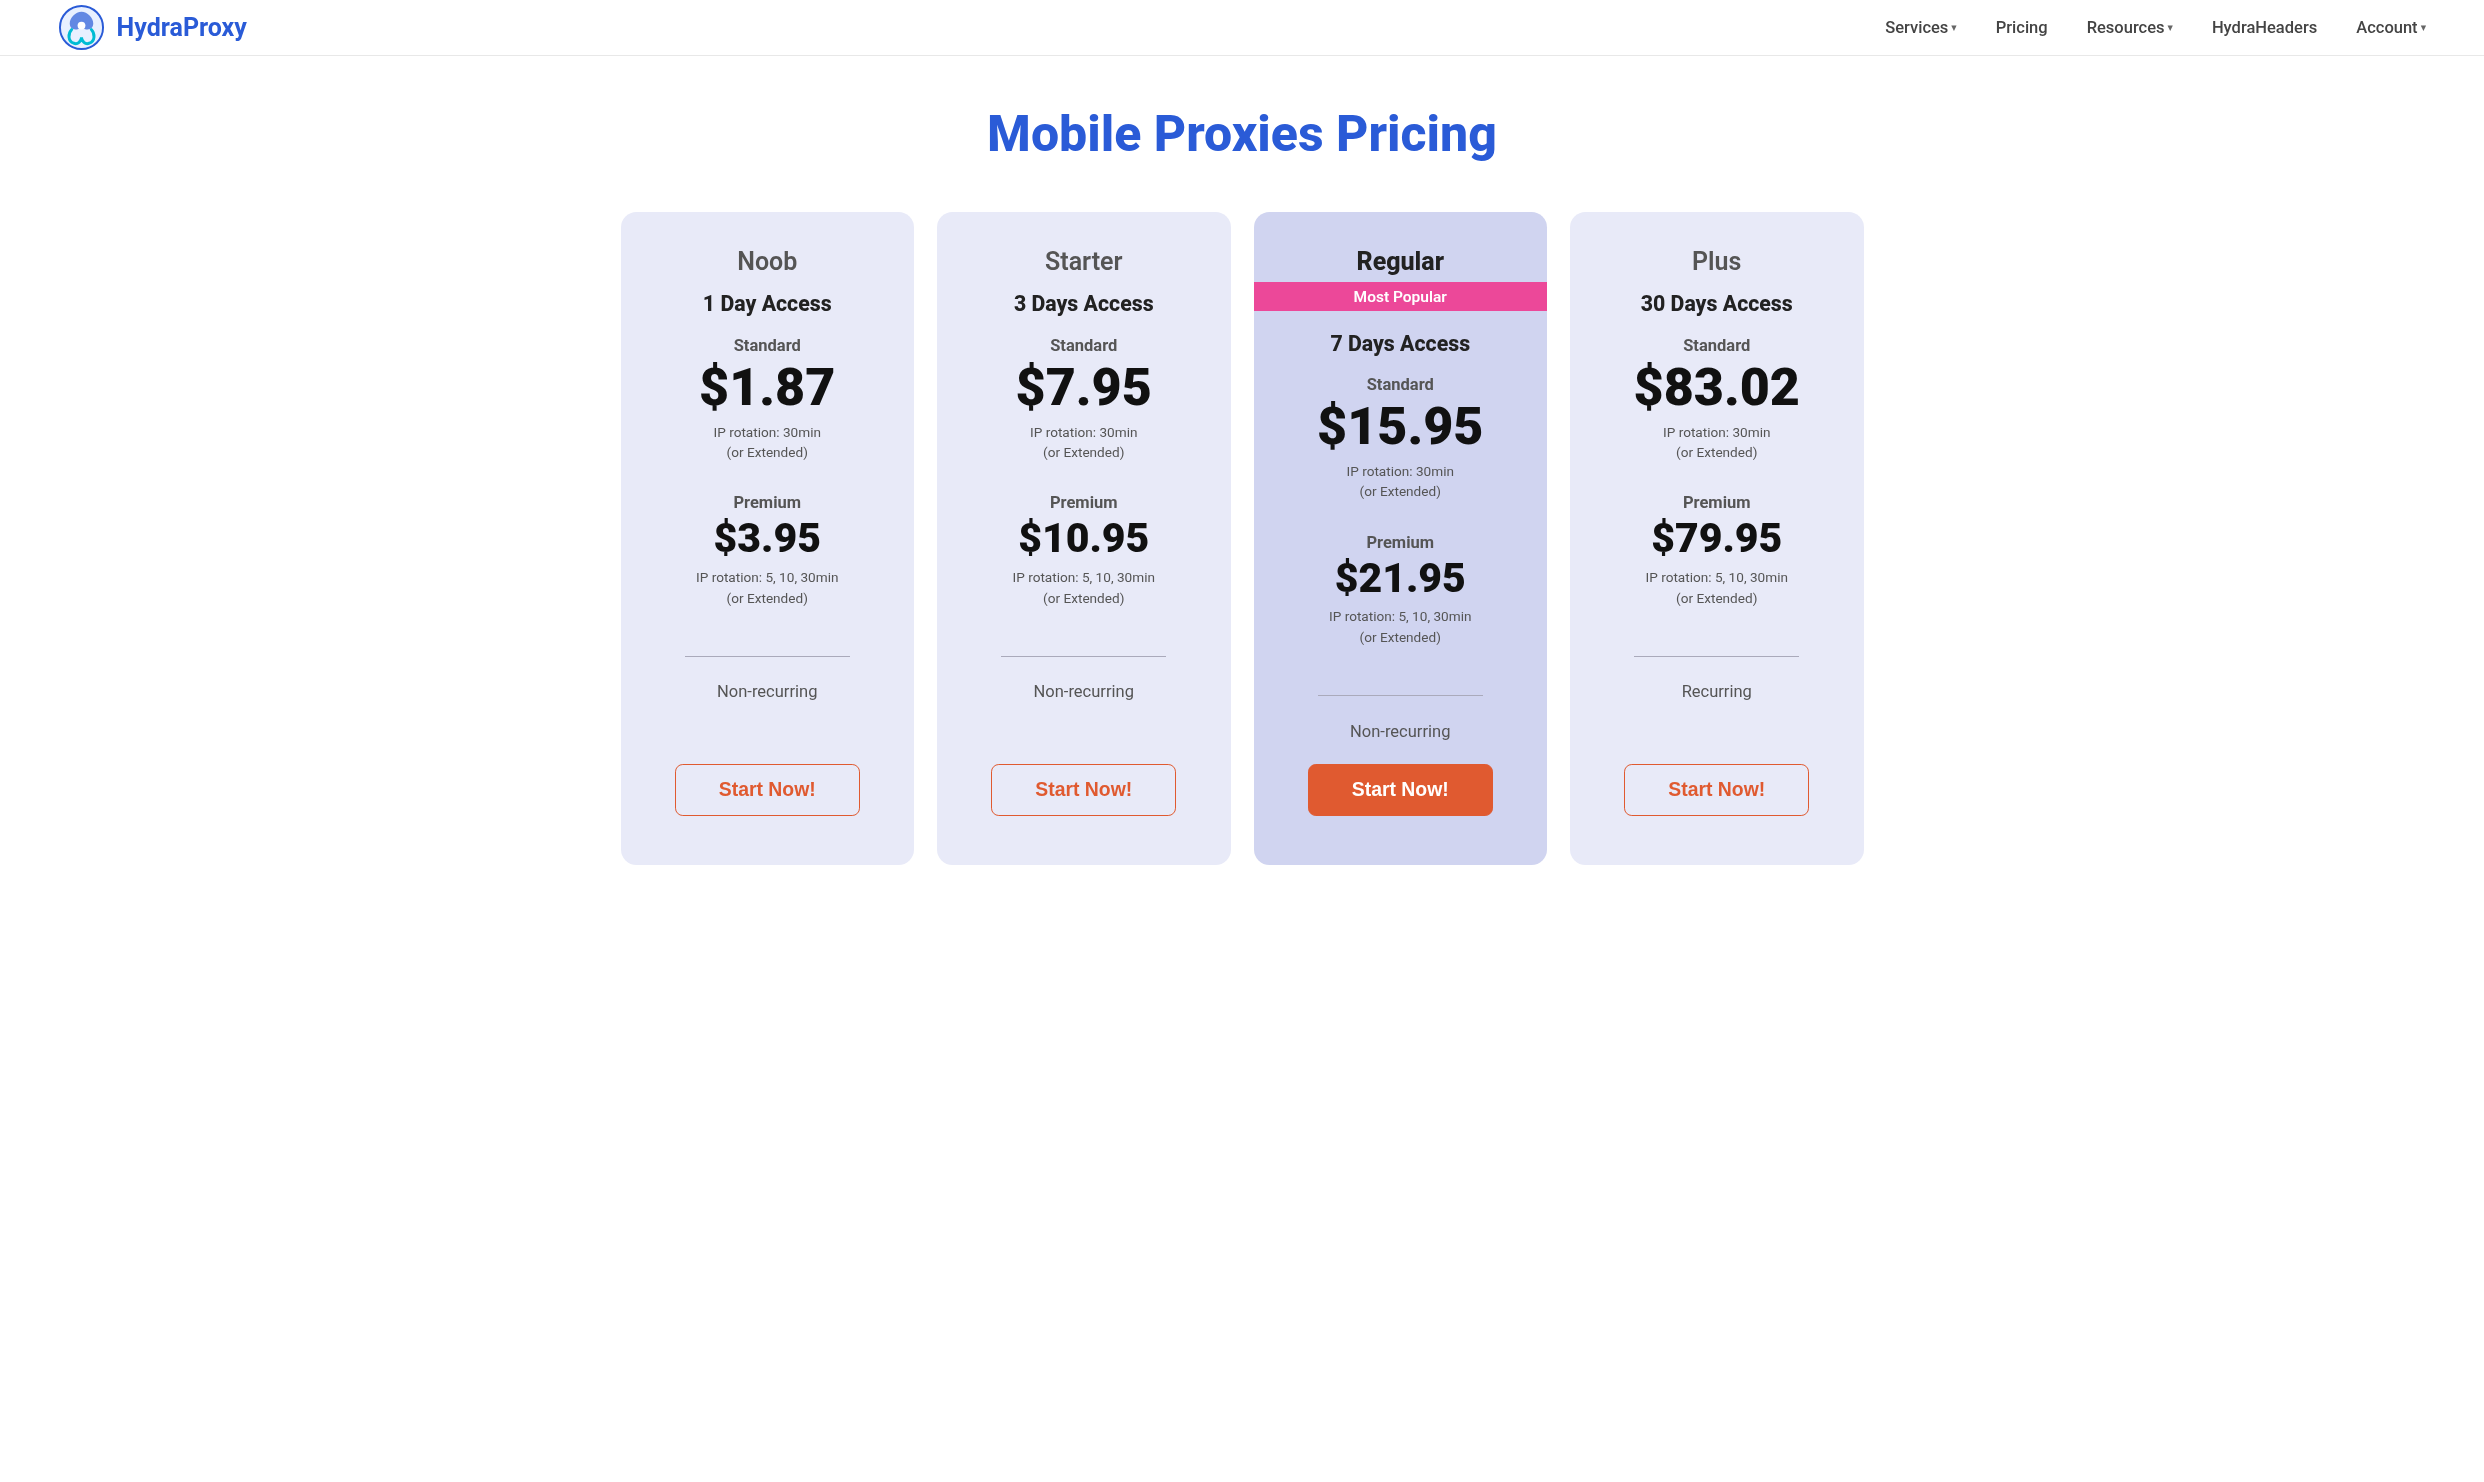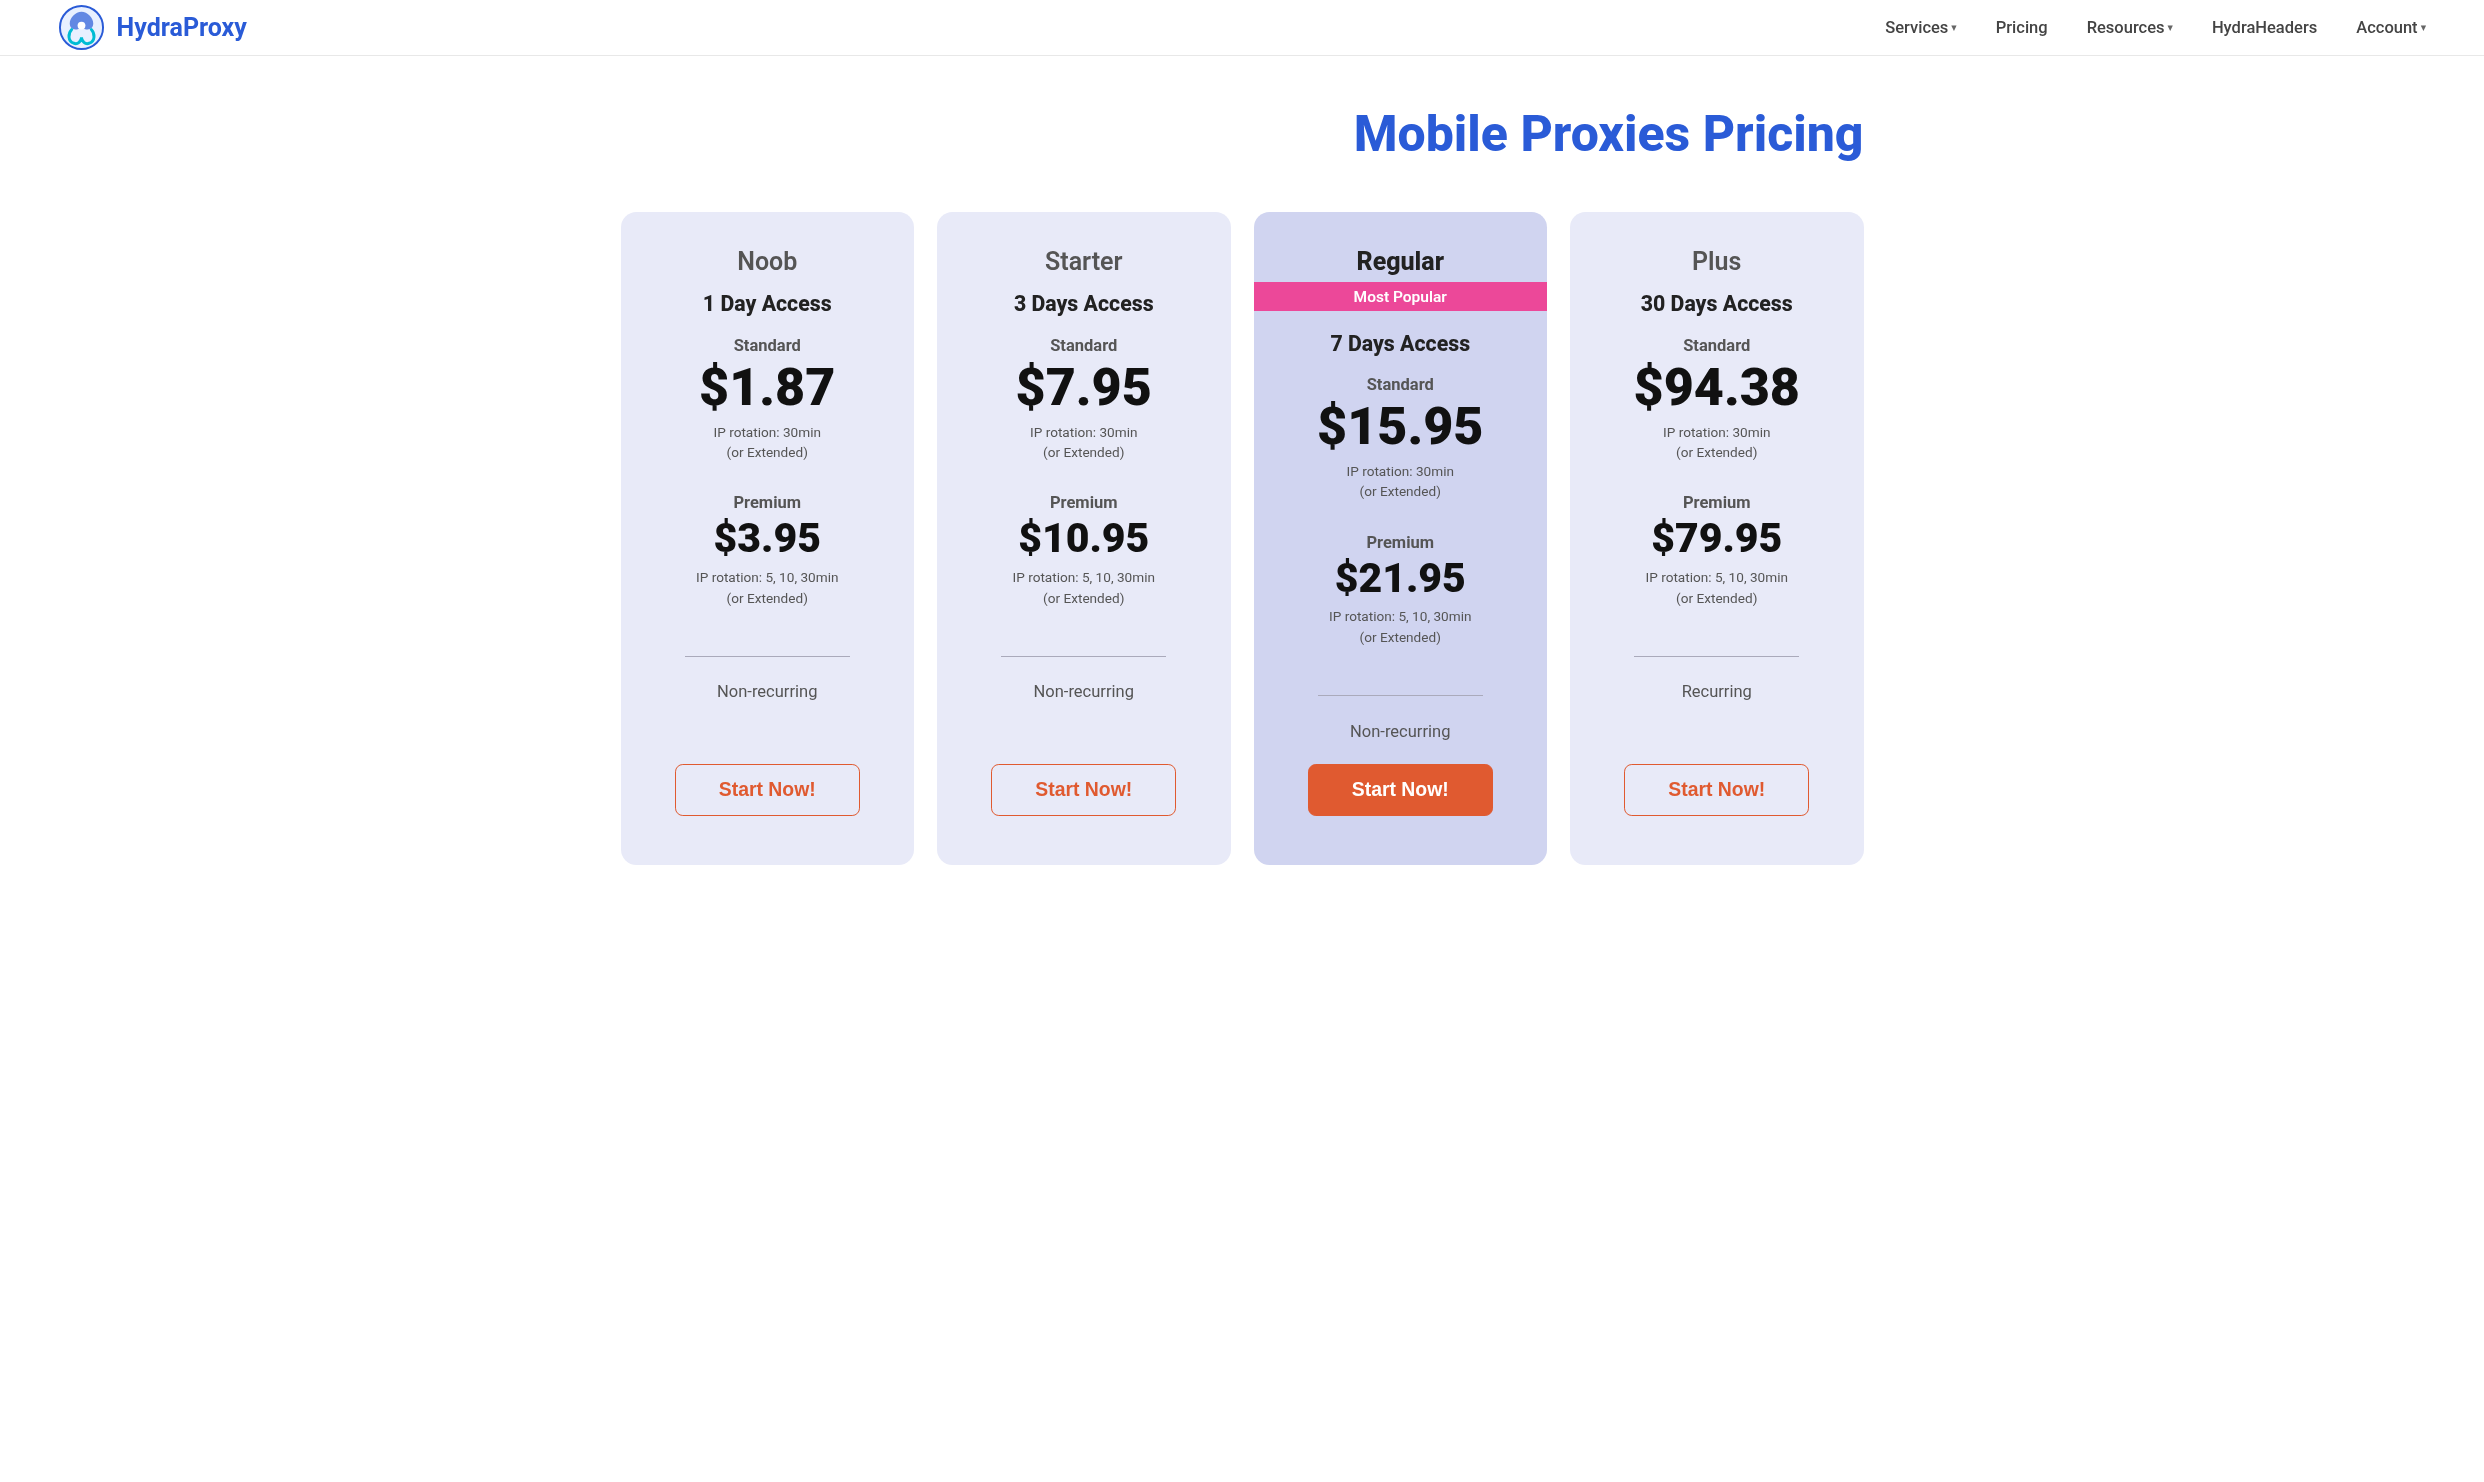--- a/index.html
+++ b/index.html
@@ -54,21 +54,21 @@
     }
 
     
     .page-content {
       padding: 49px 58px 78px;
       max-width: 1359px;
       margin: 0 auto;
     }
 
     .page-title {
-      text-align: right;
+      text-align: center;
       font-size: 50px;
       font-weight: 800;
       color: #2a5bd7;
       margin-bottom: 49px;
     }
 
     
     .pricing-grid {
       display: grid;
       grid-template-columns: repeat(4, 1fr);
@@ -286,21 +286,21 @@
     </div>
   <hr class="divider">
         <div class="recurring-label">Non-recurring</div>
         <button class="start-now-btn filled">Start Now!</button>
       </div>
       <div class="pricing-card">
         <div class="plan-name">Plus</div>
         <div class="access-label">30 Days Access</div>
     <div class="tier-section">
       <div class="tier-label">Standard</div>
-      <div class="price">$94.38</div>
+      <div class="price">$83.02</div>
       <div class="rotation-info">IP rotation: 30min<br>(or Extended)</div>
     </div>
 
     <div class="tier-section">
       <div class="tier-label">Premium</div>
       <div class="price" style="font-size:41px;">$79.95</div>
       <div class="rotation-info">IP rotation: 5, 10, 30min<br>(or Extended)</div>
     </div>
   <hr class="divider">
         <div class="recurring-label">Recurring</div>

